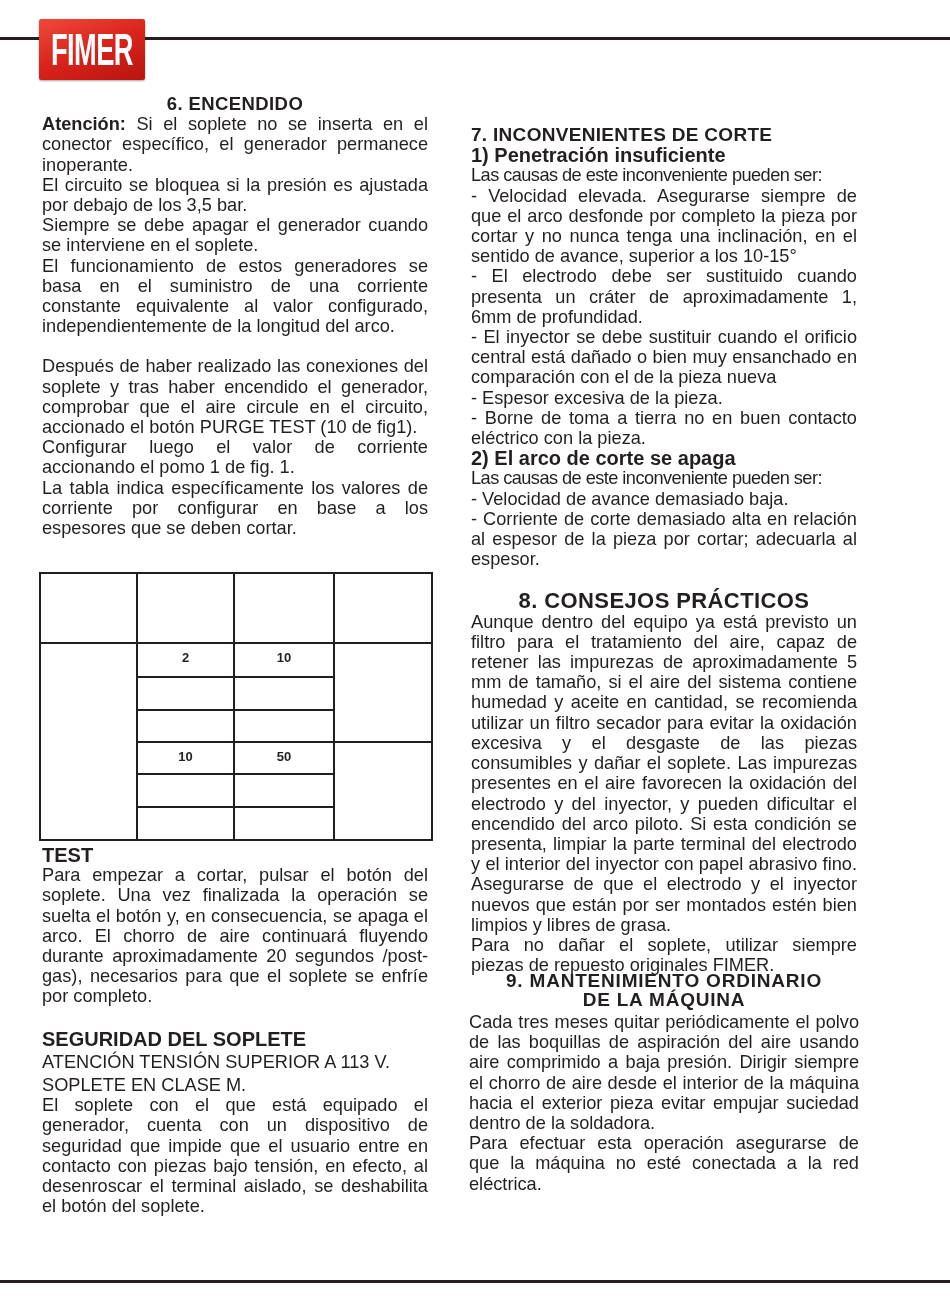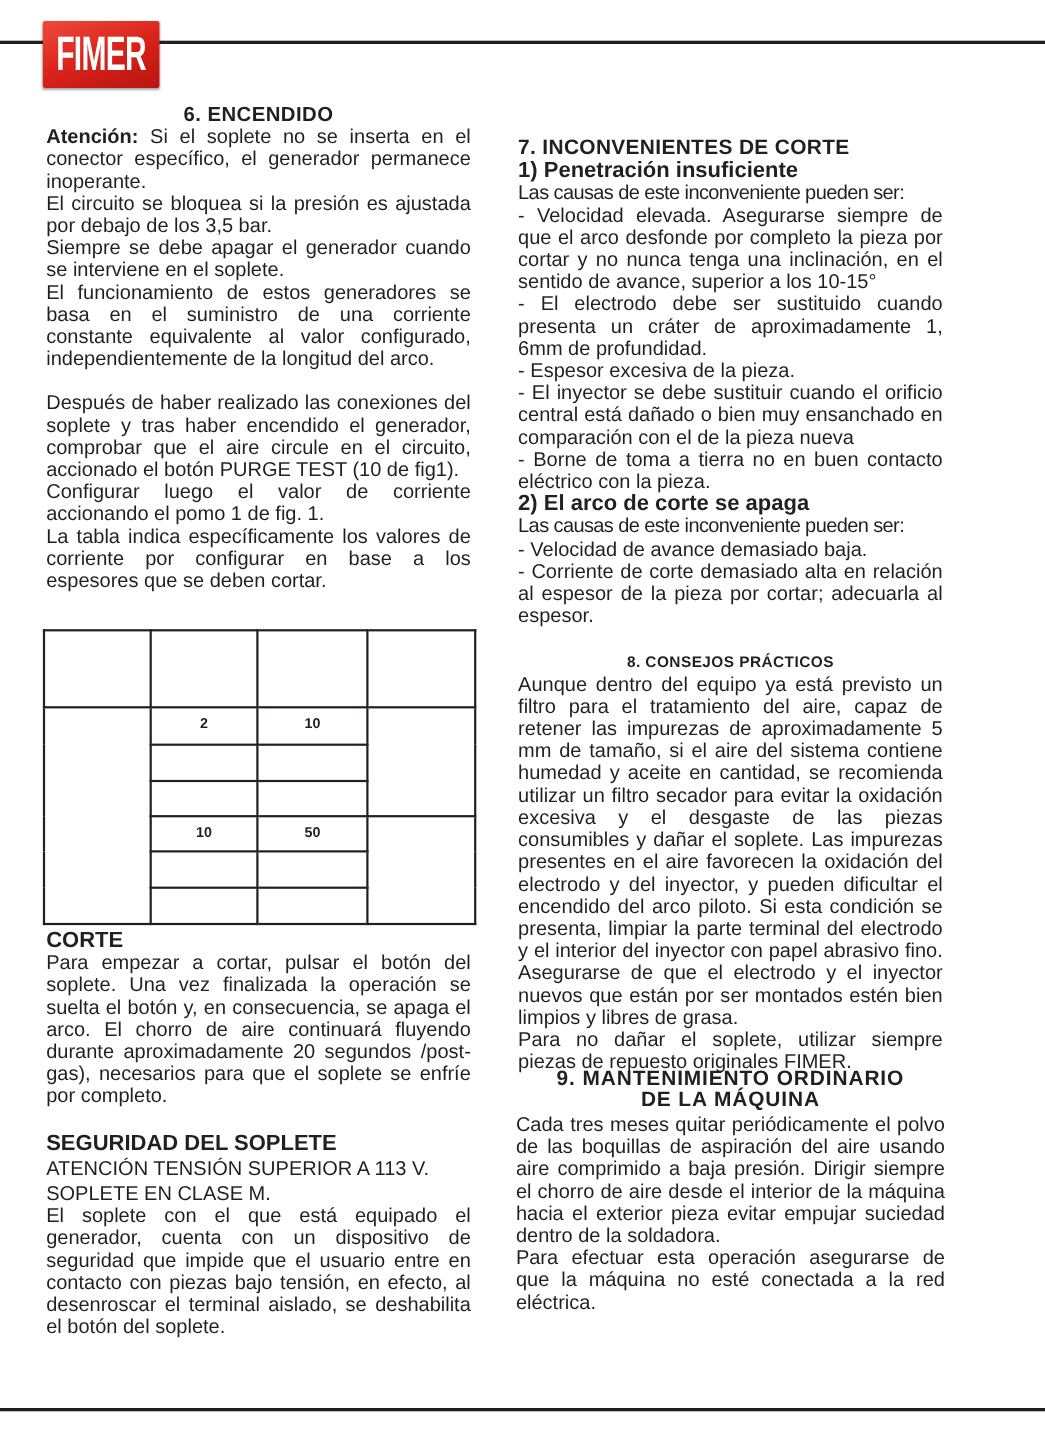--- a/index.html
+++ b/index.html
@@ -79,44 +79,44 @@
     <td><span></span></td>
   </tr>
   <tr style="height:33px">
     <td><span></span></td>
     <td><span></span></td>
   </tr>
 </tbody>
   </table>
 
 <div class="col" style="left:42px; top:845px; width:386px;">
-  <div class="hl">CORTE</div>
+  <div class="hl">TEST</div>
   <div class="p">Para empezar a cortar, pulsar el botón del soplete. Una vez finalizada la operación se suelta el botón y, en consecuencia, se apaga el arco. El chorro de aire continuará fluyendo durante aproximadamente 20 segundos /post-gas), necesarios para que el soplete se enfríe por completo.</div>
   <div class="gap"></div>
   <div class="hl" style="margin-top:2px;">SEGURIDAD DEL SOPLETE</div>
   <div style="margin-top:3px;">ATENCIÓN TENSIÓN SUPERIOR A 113 V.</div>
   <div style="margin-top:3px;">SOPLETE EN CLASE M.</div>
   <div class="p">El soplete con el que está equipado el generador, cuenta con un dispositivo de seguridad que impide que el usuario entre en contacto con piezas bajo tensión, en efecto, al desenroscar el terminal aislado, se deshabilita el botón del soplete.</div>
 </div>
 
 <div class="col col-right">
   <div class="hl" style="font-size:19px; letter-spacing:0.3px;margin-top:31px;">7. INCONVENIENTES DE CORTE</div>
   <div class="hl">1) Penetración insuficiente</div>
   <div class="p cond">Las causas de este inconveniente pueden ser:</div>
   <div class="p">- Velocidad elevada. Asegurarse siempre de que el arco desfonde por completo la pieza por cortar y no nunca tenga una inclinación, en el sentido de avance, superior a los 10-15°</div>
   <div class="p">- El electrodo debe ser sustituido cuando presenta un cráter de aproximadamente 1, 6mm de profundidad.</div>
+  <div class="p">- El inyector se debe sustituir cuando el orificio central está dañado o bien muy ensanchado en comparación con el de la pieza nueva</div>
   <div class="p">- Espesor excesiva de la pieza.</div>
-  <div class="p">- El inyector se debe sustituir cuando el orificio central está dañado o bien muy ensanchado en comparación con el de la pieza nueva</div>
   <div class="p">- Borne de toma a tierra no en buen contacto eléctrico con la pieza.</div>
   <div class="hl">2) El arco de corte se apaga</div>
   <div class="p cond">Las causas de este inconveniente pueden ser:</div>
   <div class="p">- Velocidad de avance demasiado baja.</div>
   <div class="p">- Corriente de corte demasiado alta en relación al espesor de la pieza por cortar; adecuarla al espesor.</div>
   <div class="gap" style="height:22px;"></div>
-  <div class="h" style="font-size:14px;">8. CONSEJOS PRÁCTICOS</div>
+  <div class="h" style="font-size:22px;">8. CONSEJOS PRÁCTICOS</div>
   <div class="p">Aunque dentro del equipo ya está previsto un filtro para el tratamiento del aire, capaz de retener las impurezas de aproximadamente 5 mm de tamaño, si el aire del sistema contiene humedad y aceite en cantidad, se recomienda utilizar un filtro secador para evitar la oxidación excesiva y el desgaste de las piezas consumibles y dañar el soplete. Las impurezas presentes en el aire favorecen la oxidación del electrodo y del inyector, y pueden dificultar el encendido del arco piloto. Si esta condición se presenta, limpiar la parte terminal del electrodo y el interior del inyector con papel abrasivo fino. Asegurarse de que el electrodo y el inyector nuevos que están por ser montados estén bien limpios y libres de grasa.</div>
   <div class="p">Para no dañar el soplete, utilizar siempre piezas de repuesto originales FIMER.</div>
 </div>
 
 <div class="col" style="left:469px; top:971px; width:390px;">
   <div class="h" style="font-size:19px; letter-spacing:0.8px; line-height:19px;">
     <div>9. MANTENIMIENTO ORDINARIO</div>
     <div>DE LA MÁQUINA</div>
   </div>
   <div class="p" style="margin-top:3px;">Cada tres meses quitar periódicamente el polvo de las boquillas de aspiración del aire usando aire comprimido a baja presión. Dirigir siempre el chorro de aire desde el interior de la máquina hacia el exterior pieza evitar empujar suciedad dentro de la soldadora.</div>

